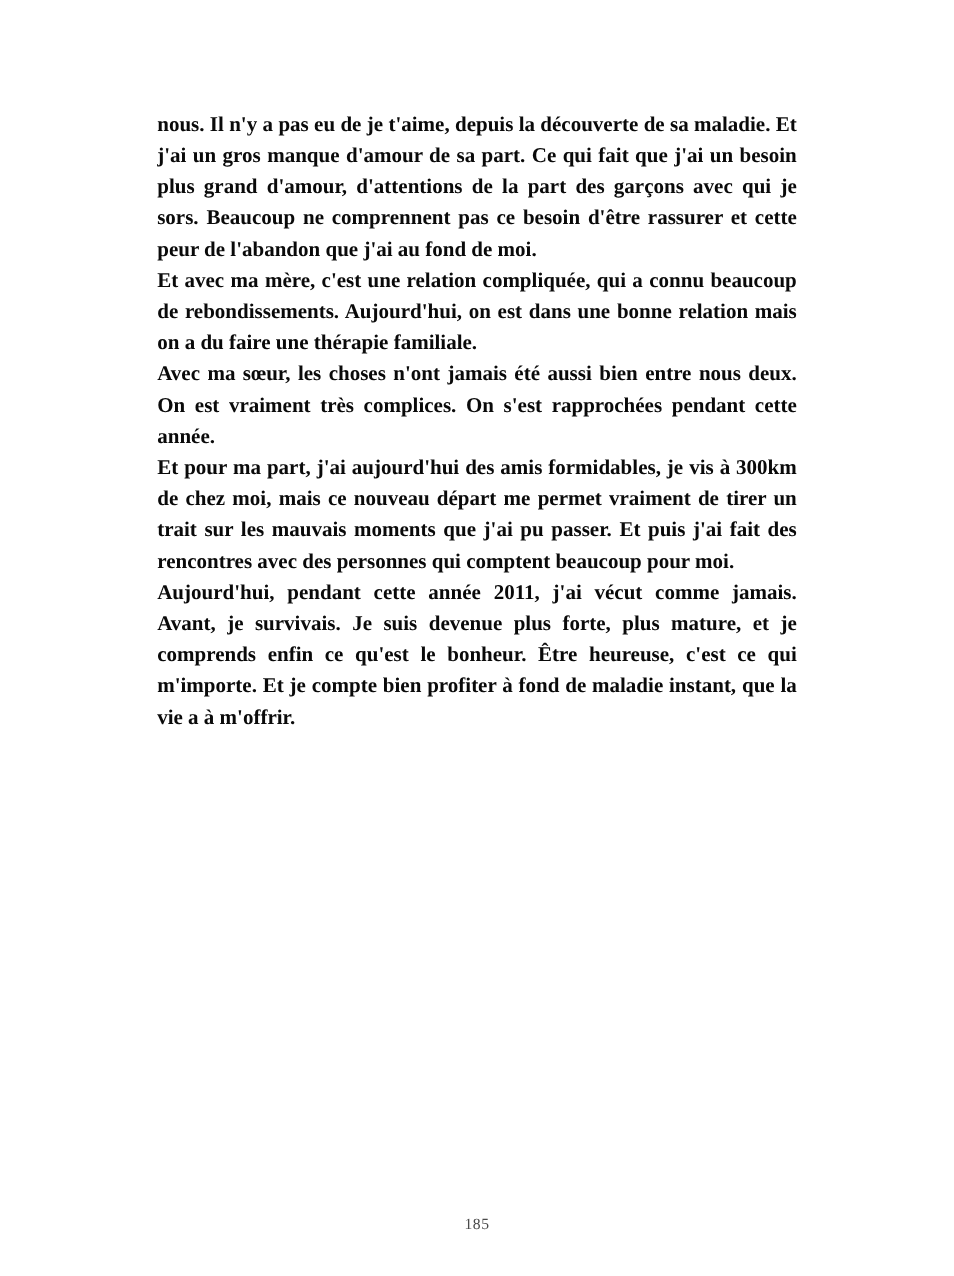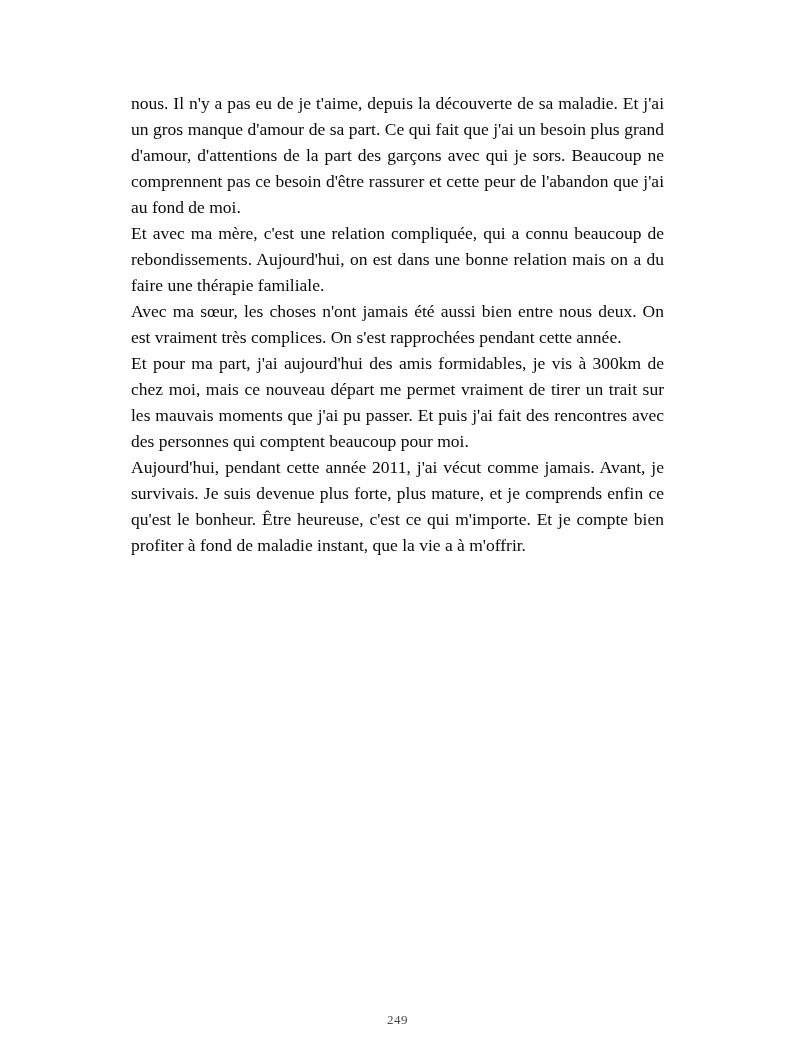--- a/index.html
+++ b/index.html
@@ -16,20 +16,21 @@
     font-family: "Liberation Serif", "DejaVu Serif", serif;
   }
   .text-block {
     position: absolute;
     left: 131px;
     top: 90px;
     width: 533px;
     color: #0a0a0a;
     font-size: 17.5px;
     line-height: 26px;
+    font-weight: bold;
   }
   .text-block p {
     margin: 0;
     padding: 0;
     text-align: justify;
     text-justify: inter-word;
   }
   .page-number {
     position: absolute;
     left: 0;
@@ -47,15 +48,15 @@
 <div class="page">
 
   <div class="text-block">
     <p>nous. Il n'y a pas eu de je t'aime, depuis la découverte de sa maladie. Et j'ai un gros manque d'amour de sa part. Ce qui fait que j'ai un besoin plus grand d'amour, d'attentions de la part des garçons avec qui je sors. Beaucoup ne comprennent pas ce besoin d'être rassurer et cette peur de l'abandon que j'ai au fond de moi.</p>
     <p>Et avec ma mère, c'est une relation compliquée, qui a connu beaucoup de rebondissements. Aujourd'hui, on est dans une bonne relation mais on a du faire une thérapie familiale.</p>
     <p>Avec ma sœur, les choses n'ont jamais été aussi bien entre nous deux. On est vraiment très complices. On s'est rapprochées pendant cette année.</p>
     <p>Et pour ma part, j'ai aujourd'hui des amis formidables, je vis à 300km de chez moi, mais ce nouveau départ me permet vraiment de tirer un trait sur les mauvais moments que j'ai pu passer. Et puis j'ai fait des rencontres avec des personnes qui comptent beaucoup pour moi.</p>
     <p>Aujourd'hui, pendant cette année 2011, j'ai vécut comme jamais. Avant, je survivais. Je suis devenue plus forte, plus mature, et je comprends enfin ce qu'est le bonheur. Être heureuse, c'est ce qui m'importe. Et je compte bien profiter à fond de maladie instant, que la vie a à m'offrir.</p>
   </div>
 
-  <div class="page-number">249</div>
+  <div class="page-number">185</div>
 
 </div>
 
 </body></html>

